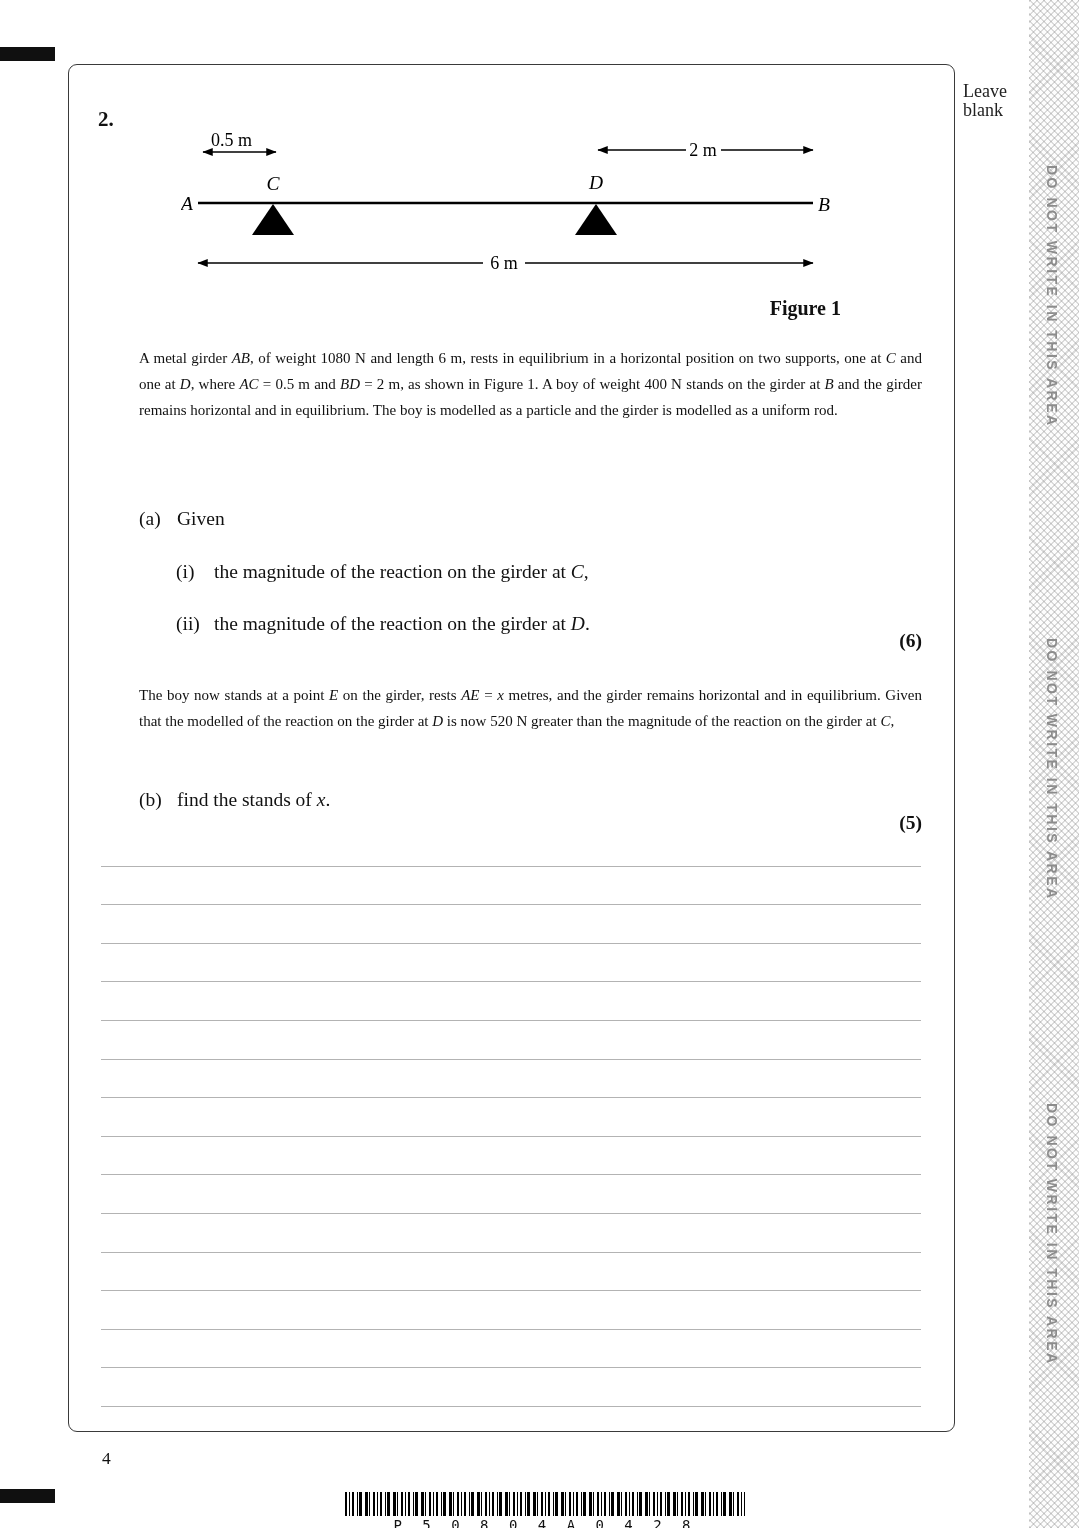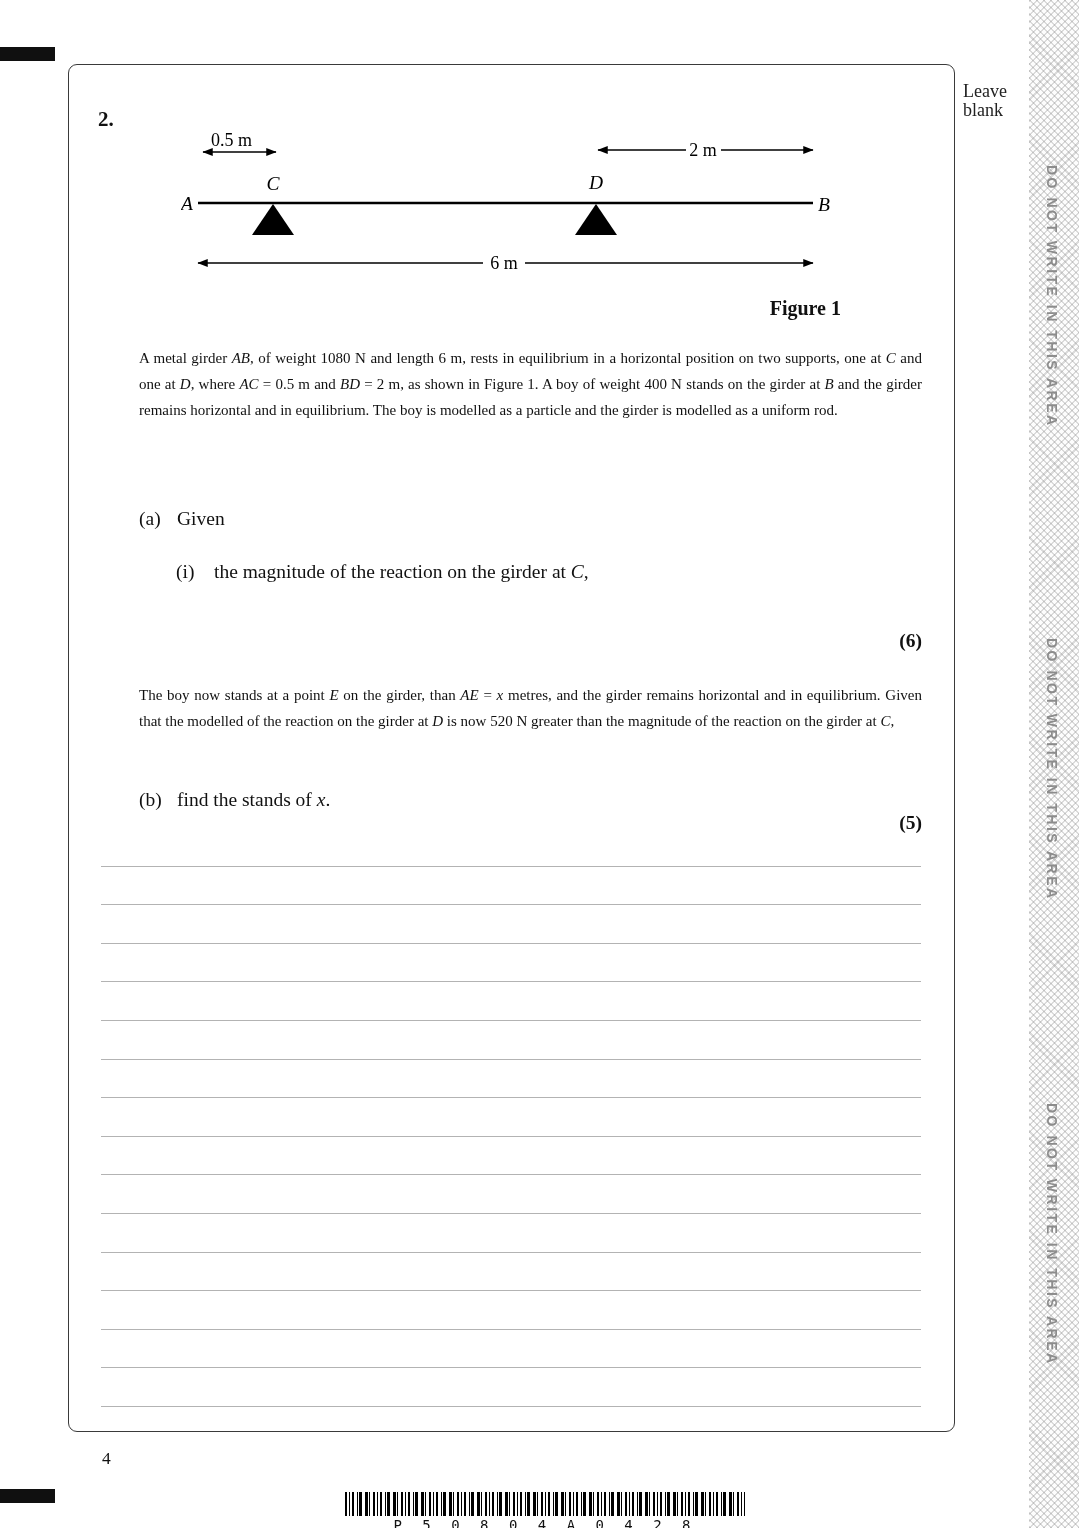--- a/index.html
+++ b/index.html
@@ -142,24 +142,28 @@
   <div class="part-row row-a">
     <span class="plabel">(a)</span>
     <span>Given</span>
   </div>
 
   <div class="part-row row-ai">
     <span class="plabel">(i)</span>
     <span><span>the magnitude of the reaction on the girder at </span><i>C</i><span>,</span></span>
   </div>
 
+  <div class="part-row row-aii">
+    <span class="plabel">(ii)</span>
+    <span><span>the magnitude of the reaction on the girder at </span><i>D</i><span>.</span></span>
+  </div>
 
   <div class="marks m6">(6)</div>
 
-  <p class="para middle"><span>The boy now stands at a point </span><i>E</i><span> on the girder, than </span><i>AE</i><span> = </span><i>x</i><span> metres, and the girder remains horizontal and in equilibrium. Given that the modelled of the reaction on the girder at </span><i>D</i><span> is now 520 N greater than the magnitude of the reaction on the girder at </span><i>C</i><span>,</span></p>
+  <p class="para middle"><span>The boy now stands at a point </span><i>E</i><span> on the girder, rests </span><i>AE</i><span> = </span><i>x</i><span> metres, and the girder remains horizontal and in equilibrium. Given that the modelled of the reaction on the girder at </span><i>D</i><span> is now 520 N greater than the magnitude of the reaction on the girder at </span><i>C</i><span>,</span></p>
 
   <div class="part-row row-b">
     <span class="plabel">(b)</span>
     <span><span>find the stands of </span><i>x</i><span>.</span></span>
   </div>
 
   <div class="marks m5">(5)</div>
 
   <div class="answer-lines">
       <div class="answer-line"></div>

